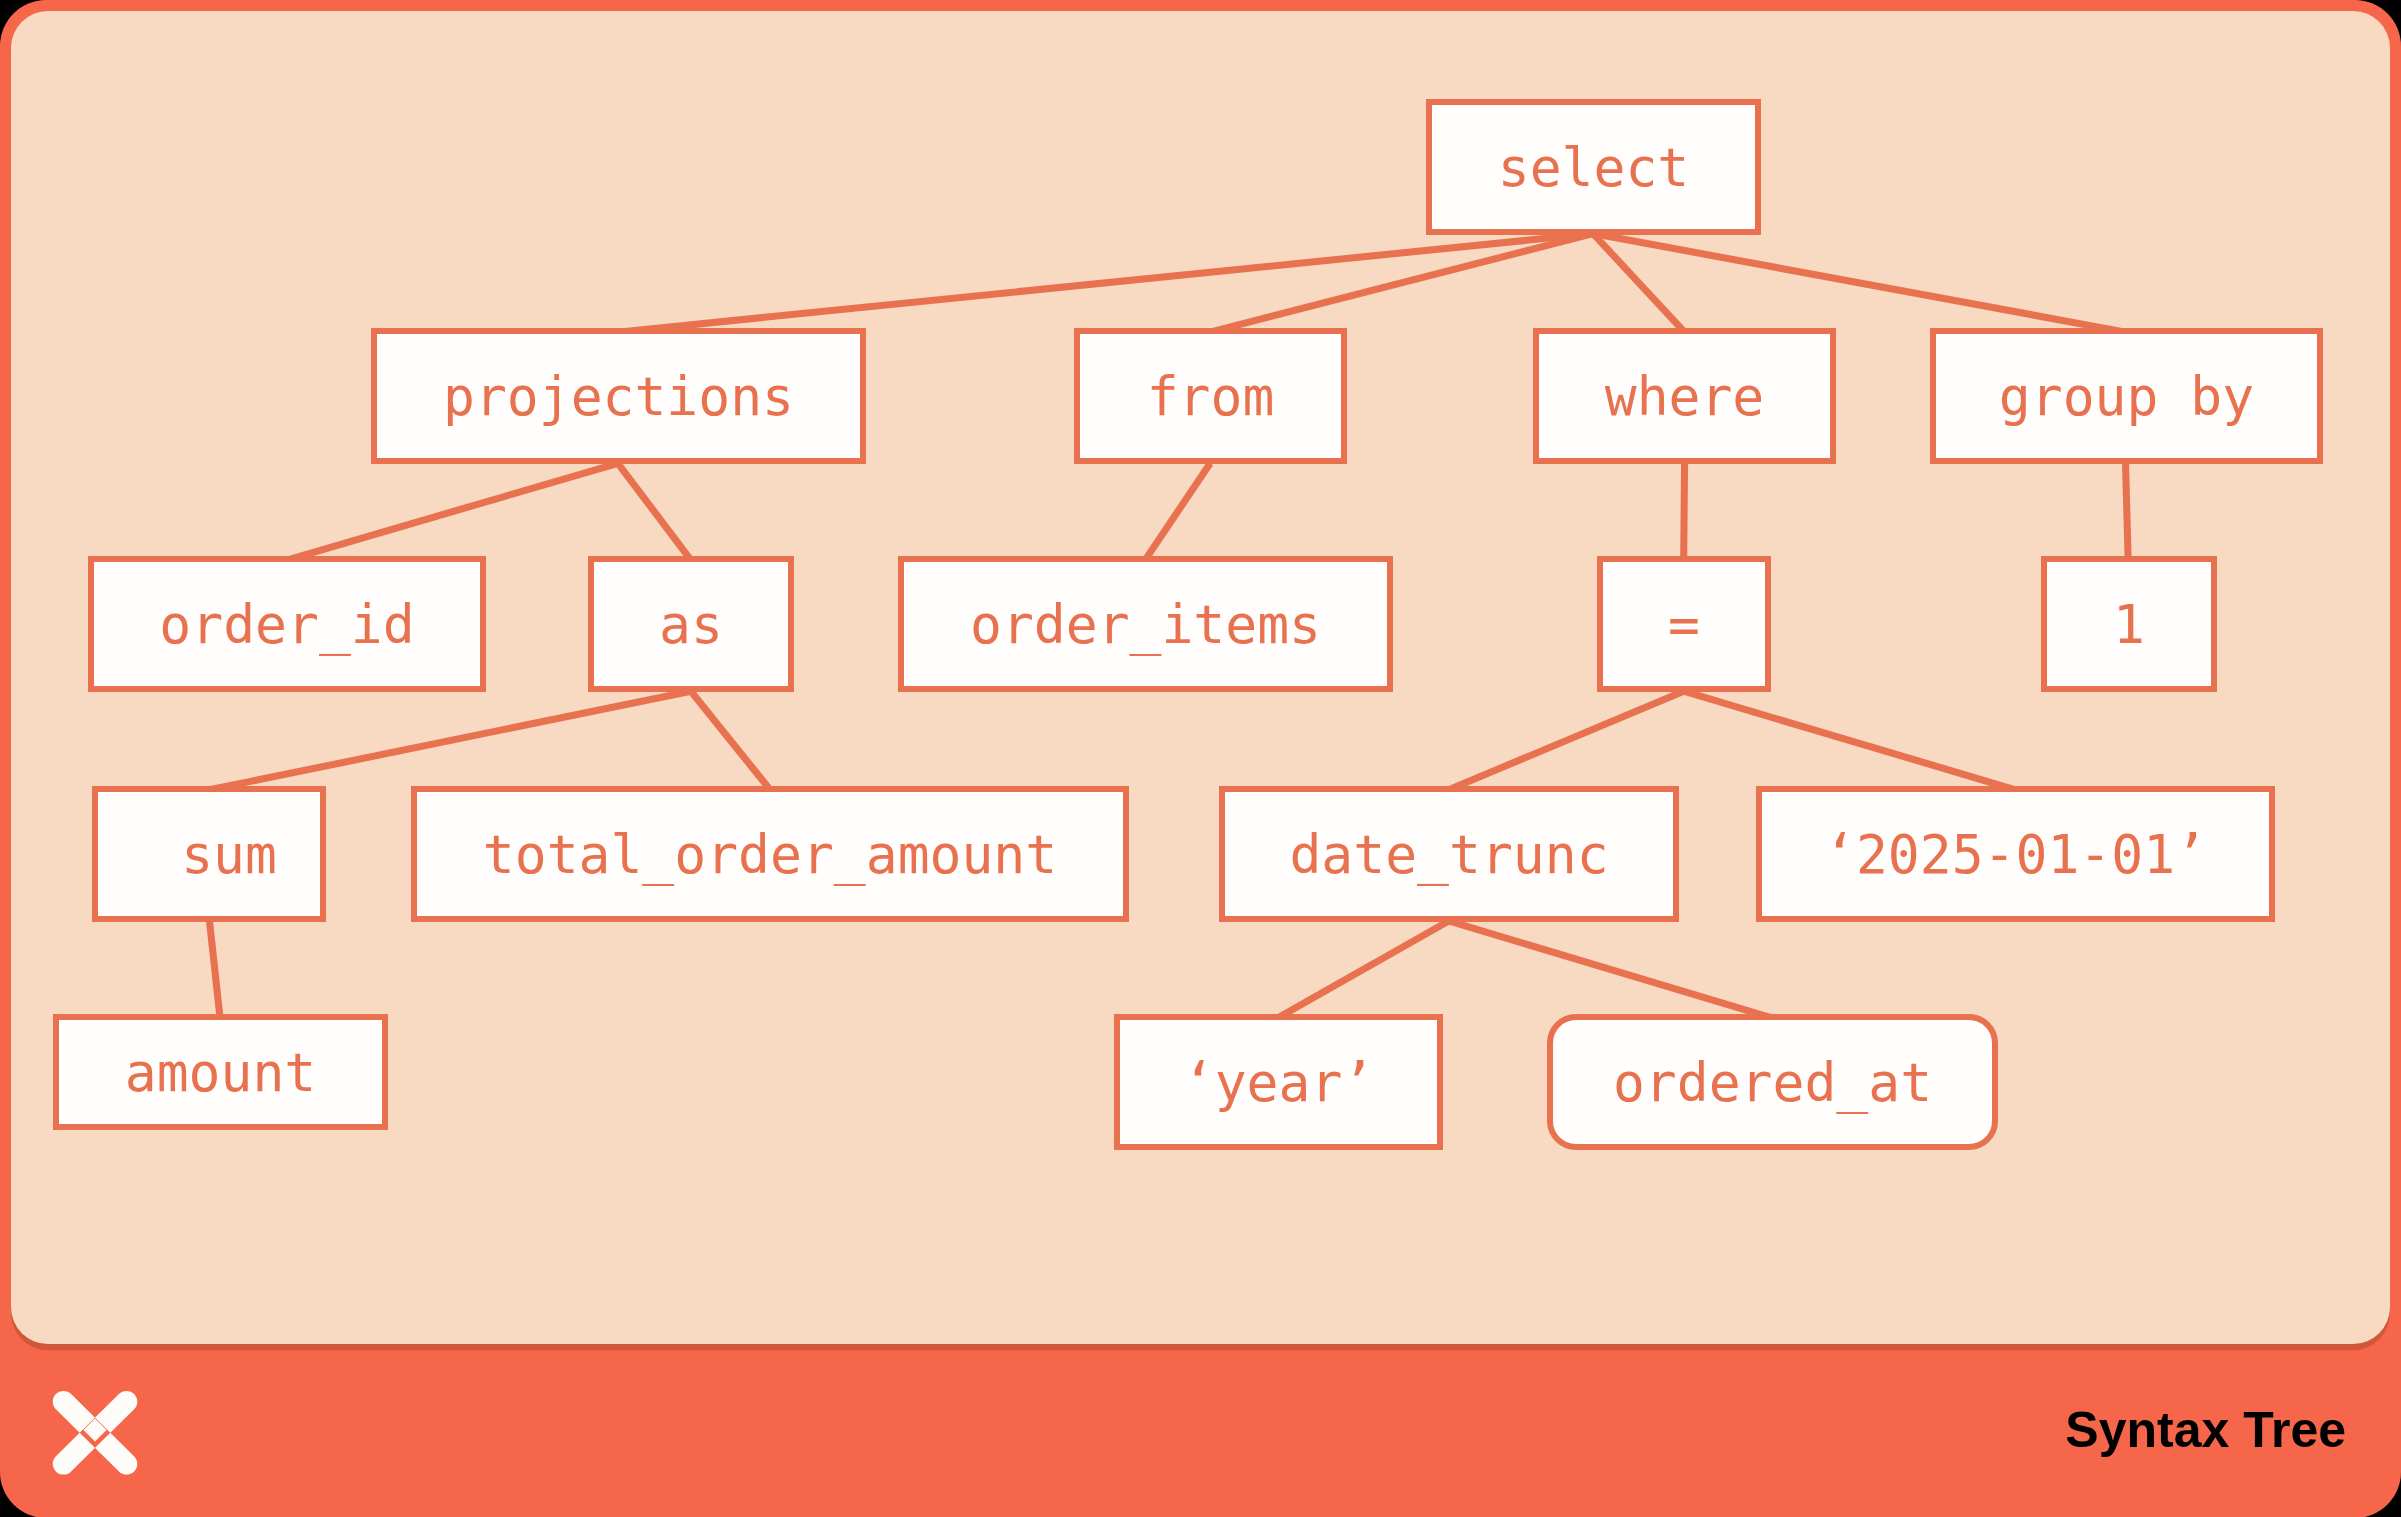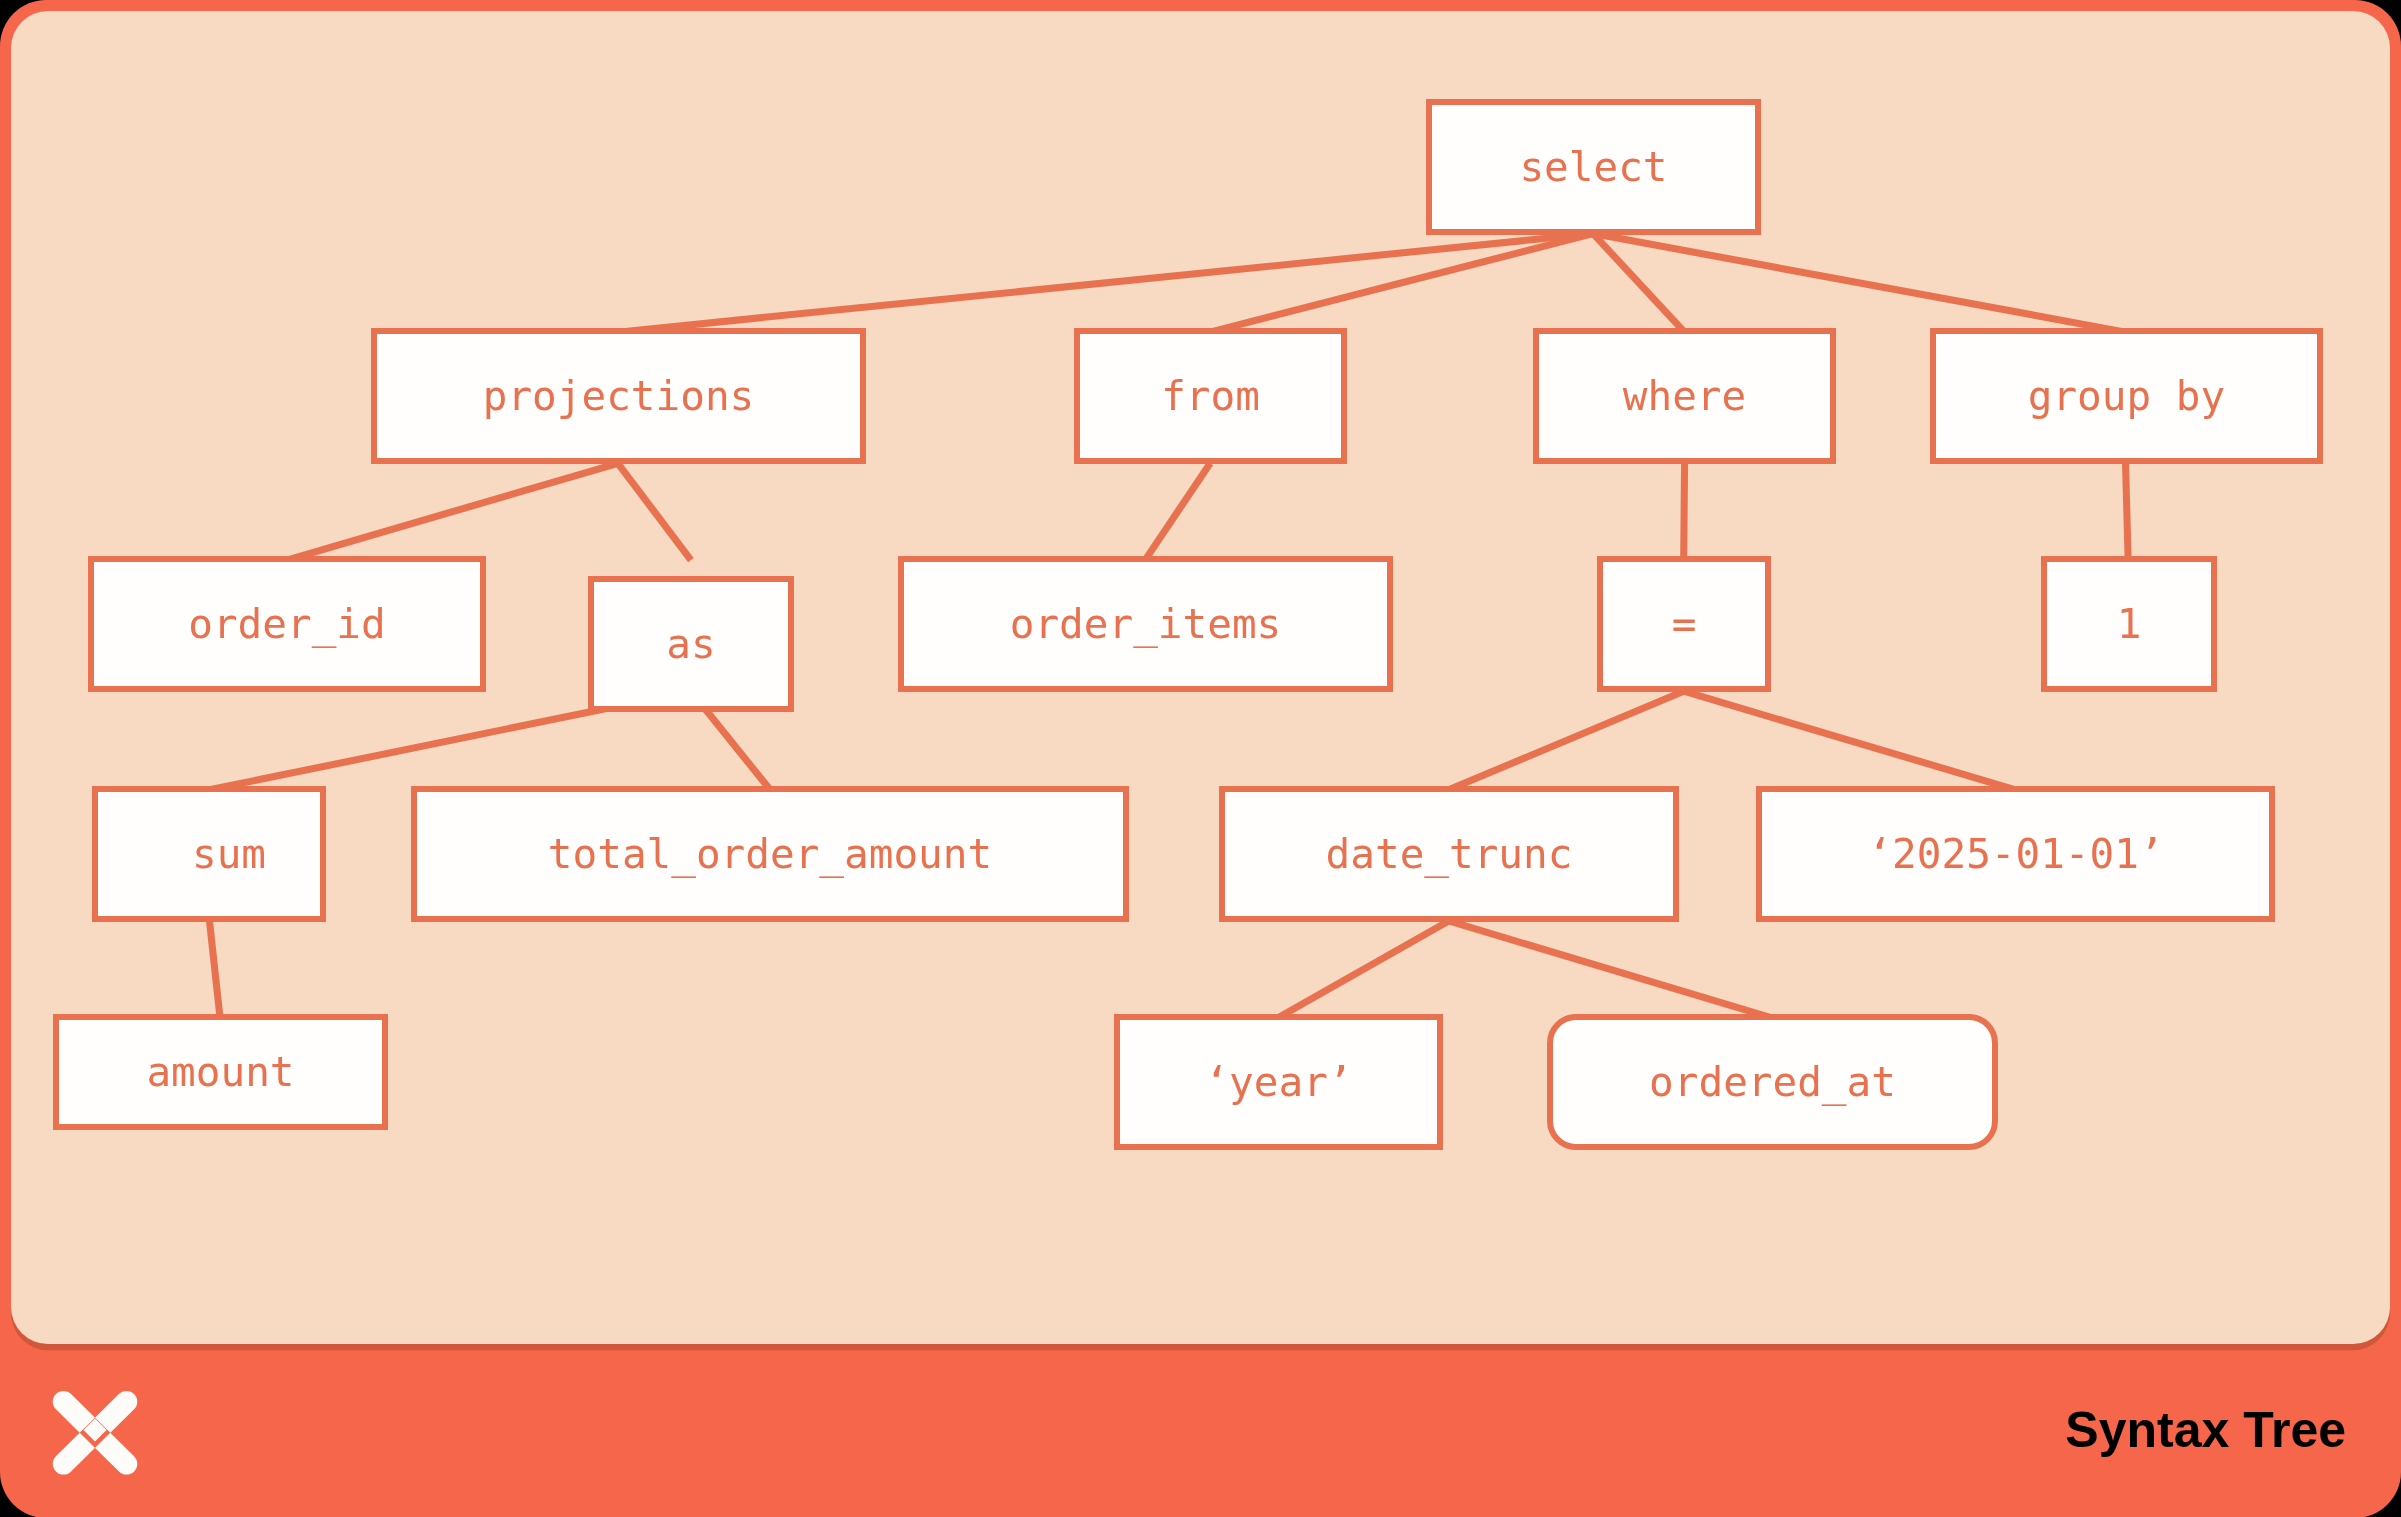--- a/index.html
+++ b/index.html
@@ -34,21 +34,21 @@
     width: 2401px;
     height: 1518px;
   }
   .node {
     position: absolute;
     box-sizing: border-box;
     background: #fffefc;
     border: 6.2px solid var(--line-orange, #e8724f);
     color: var(--line-orange, #e8724f);
     font-family: "DejaVu Sans Mono", "Liberation Mono", monospace;
-    font-size: 41px;
+    font-size: 53px;
     display: flex;
     align-items: center;
     justify-content: center;
     white-space: pre;
     line-height: 1;
   }
   .footer {
     position: absolute;
     left: 0;
     bottom: 0;
@@ -100,21 +100,21 @@
       <line x1="1646" y1="1046" x2="2013" y2="1156" stroke="#e8724f" stroke-width="8"></line>
     </svg>
 
   <div>
       <div class="node" style="left: 1426px; top: 99px; width: 335px; height: 136px;">select</div>
       <div class="node" style="left: 371px; top: 328px; width: 495px; height: 136px;">projections</div>
       <div class="node" style="left: 1074px; top: 328px; width: 273px; height: 136px;">from</div>
       <div class="node" style="left: 1533px; top: 328px; width: 303px; height: 136px;">where</div>
       <div class="node" style="left: 1930px; top: 328px; width: 393px; height: 136px;">group by</div>
       <div class="node" style="left: 88px; top: 556px; width: 398px; height: 136px;">order_id</div>
-      <div class="node" style="left: 588px; top: 556px; width: 206px; height: 136px; margin-top: 20px;">as</div>
+      <div class="node" style="left: 588px; top: 556px; width: 206px; height: 136px;">as</div>
       <div class="node" style="left: 898px; top: 556px; width: 495px; height: 136px;">order_items</div>
       <div class="node" style="left: 1597px; top: 556px; width: 174px; height: 136px;">=</div>
       <div class="node" style="left: 2041px; top: 556px; width: 176px; height: 136px;">1</div>
       <div class="node" style="left: 92px; top: 786px; width: 234px; height: 136px; padding-left: 40px;">sum</div>
       <div class="node" style="left: 411px; top: 786px; width: 718px; height: 136px;">total_order_amount</div>
       <div class="node" style="left: 1219px; top: 786px; width: 460px; height: 136px;">date_trunc</div>
       <div class="node" style="left: 1756px; top: 786px; width: 519px; height: 136px;">‘2025-01-01’</div>
       <div class="node" style="left: 53px; top: 1014px; width: 335px; height: 116px;">amount</div>
       <div class="node" style="left: 1114px; top: 1014px; width: 329px; height: 136px;">‘year’</div>
       <div class="node" style="left: 1547px; top: 1014px; width: 451px; height: 136px; border-radius: 29px;">ordered_at</div>

